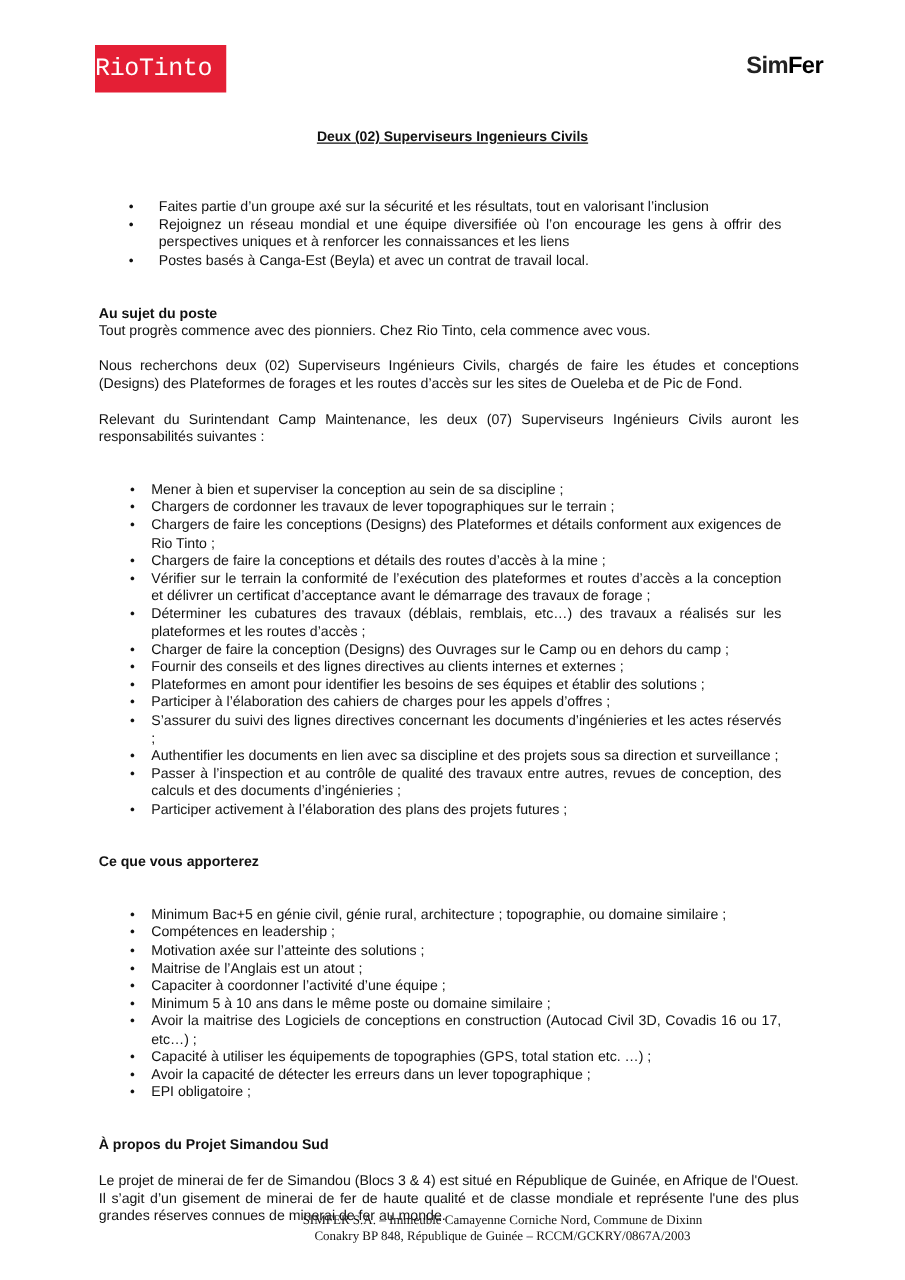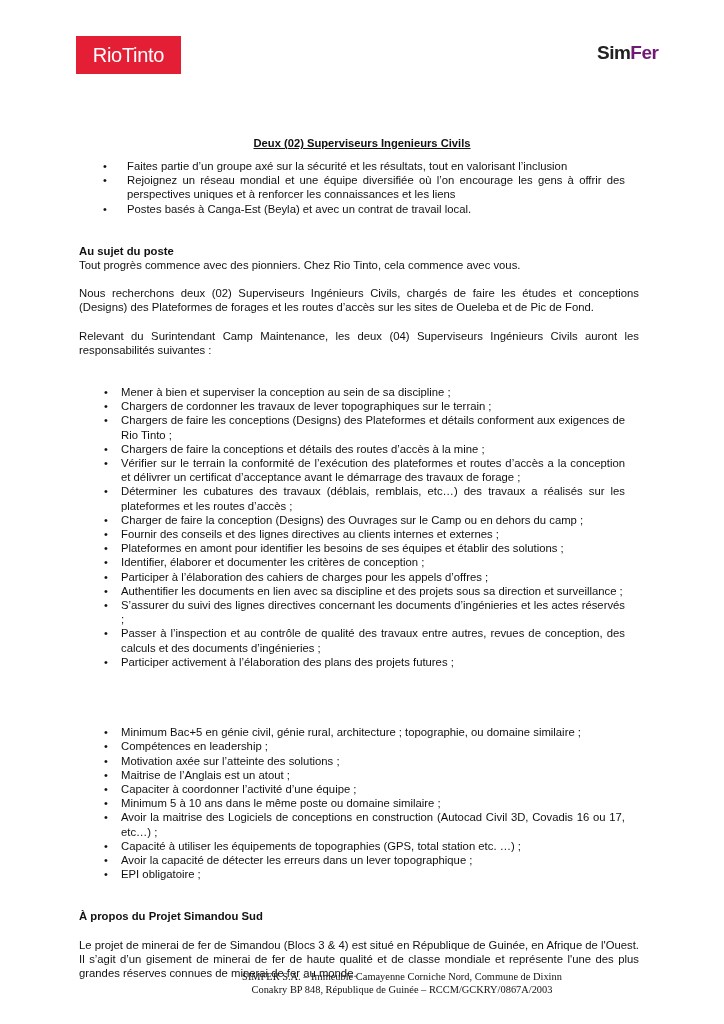--- a/index.html
+++ b/index.html
@@ -1,25 +1,25 @@
 <!DOCTYPE html>
 <html><head>
 <meta charset="utf-8">
 <style>
   html, body { margin: 0; padding: 0; background: #ffffff; }
   body { width: 724px; height: 1024px; position: relative; overflow: hidden;
          font-family: "Liberation Sans", sans-serif; color: #111; }
   .logo-rt { position: absolute; left: 76px; top: 36px; width: 105px; height: 38px;
-             background: #e41f35; color: #fff; display: flex; align-items: center; justify-content: center;
-             font-family: Liberation Sans, sans-serif; font-size: 20px; letter-spacing: -0.3px; }
+             background: #e41f35; color: #fff; display: flex; align-items: center; justify-content: flex-start;
+             font-family: Liberation Mono, monospace; font-size: 20px; letter-spacing: -0.3px; }
   .logo-sf { position: absolute; left: 597px; top: 42px; font-family: "Liberation Sans", sans-serif;
              font-weight: bold; font-size: 19px; letter-spacing: -0.5px; color: #222; }
-  .logo-sf .fer { color: #701a75; }
+  .logo-sf .fer { color: #000000; }
   .title { position: absolute; left: 0; width: 724px; top: 104px; text-align: center;
-           font-size: 11.2px; font-weight: bold; text-decoration: underline; margin-top: 33px; }
+           font-size: 11.2px; font-weight: bold; text-decoration: underline; }
   .content { position: absolute; left: 79px; top: 145px; width: 560px; font-size: 11.3px; line-height: 14.2px; }
   ul { margin: 14px; padding-left: 28px; list-style: none; }
   li { position: relative; text-align: justify; }
   li::before { content: "•"; position: absolute; left: -17px; font-size: 11px; }
   .top-list { padding-left: 34px; }
   .top-list li::before { left: -24px; }
   p { margin: 0; text-align: justify; }
   .h { font-weight: bold; }
   .gap1 { height: 14px; }
   .footer { position: absolute; left: 0; width: 724px; top: 970px; text-align: center;
@@ -40,40 +40,40 @@
     <li>Faites partie d’un groupe axé sur la sécurité et les résultats, tout en valorisant l’inclusion</li>
     <li>Rejoignez un réseau mondial et une équipe diversifiée où l’on encourage les gens à offrir des perspectives uniques et à renforcer les connaissances et les liens</li>
     <li>Postes basés à Canga-Est (Beyla) et avec un contrat de travail local.</li>
   </ul>
   <div class="gap1"></div>
   <p class="h">Au sujet du poste</p>
   <p>Tout progrès commence avec des pionniers. Chez Rio Tinto, cela commence avec vous.</p>
   <div class="gap1"></div>
   <p>Nous recherchons deux (02) Superviseurs Ingénieurs Civils, chargés de faire les études et conceptions (Designs) des Plateformes de forages et les routes d’accès sur les sites de Oueleba et de Pic de Fond.</p>
   <div class="gap1"></div>
-  <p>Relevant du Surintendant Camp Maintenance, les deux (04) Superviseurs Ingénieurs Civils auront les responsabilités suivantes :</p>
+  <p>Relevant du Surintendant Camp Maintenance, les deux (07) Superviseurs Ingénieurs Civils auront les responsabilités suivantes :</p>
   <div class="gap1"></div>
   <ul>
     <li>Mener à bien et superviser la conception au sein de sa discipline ;</li>
     <li>Chargers de cordonner les travaux de lever topographiques sur le terrain ;</li>
     <li>Chargers de faire les conceptions (Designs) des Plateformes et détails conforment aux exigences de Rio Tinto ;</li>
     <li>Chargers de faire la conceptions et détails des routes d’accès à la mine ;</li>
     <li>Vérifier sur le terrain la conformité de l’exécution des plateformes et routes d’accès a la conception et délivrer un certificat d’acceptance avant le démarrage des travaux de forage ;</li>
     <li>Déterminer les cubatures des travaux (déblais, remblais, etc…) des travaux a réalisés sur les plateformes et les routes d’accès ;</li>
     <li>Charger de faire la conception (Designs) des Ouvrages sur le Camp ou en dehors du camp ;</li>
     <li>Fournir des conseils et des lignes directives au clients internes et externes ;</li>
     <li>Plateformes en amont pour identifier les besoins de ses équipes et établir des solutions ;</li>
-    <li>Identifier, élaborer et documenter les critères de conception ;</li>
     <li>Participer à l’élaboration des cahiers de charges pour les appels d’offres ;</li>
+    <li>S’assurer du suivi des lignes directives concernant les documents d’ingénieries et les actes réservés ;</li>
     <li>Authentifier les documents en lien avec sa discipline et des projets sous sa direction et surveillance ;</li>
-    <li>S’assurer du suivi des lignes directives concernant les documents d’ingénieries et les actes réservés ;</li>
     <li>Passer à l’inspection et au contrôle de qualité des travaux entre autres, revues de conception, des calculs et des documents d’ingénieries ;</li>
     <li>Participer activement à l’élaboration des plans des projets futures ;</li>
   </ul>
   <div class="gap1"></div>
+  <p class="h">Ce que vous apporterez</p>
   <div class="gap1"></div>
   <ul>
     <li>Minimum Bac+5 en génie civil, génie rural, architecture ; topographie, ou domaine similaire ;</li>
     <li>Compétences en leadership ;</li>
     <li>Motivation axée sur l’atteinte des solutions ;</li>
     <li>Maitrise de l’Anglais est un atout ;</li>
     <li>Capaciter à coordonner l’activité d’une équipe ;</li>
     <li>Minimum 5 à 10 ans dans le même poste ou domaine similaire ;</li>
     <li>Avoir la maitrise des Logiciels de conceptions en construction (Autocad Civil 3D, Covadis 16 ou 17, etc…) ;</li>
     <li>Capacité à utiliser les équipements de topographies (GPS, total station etc. …) ;</li>

